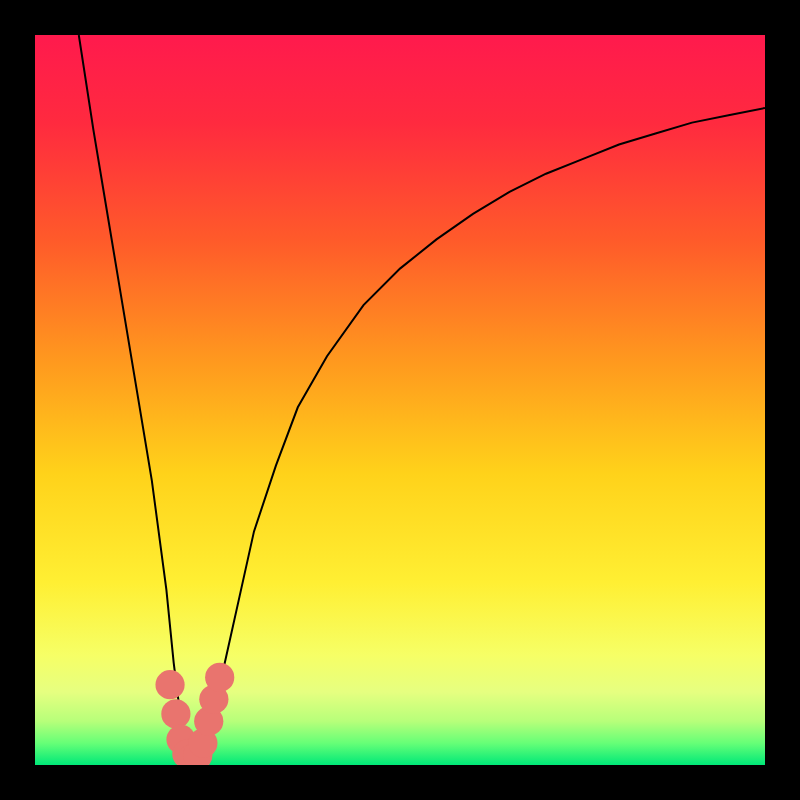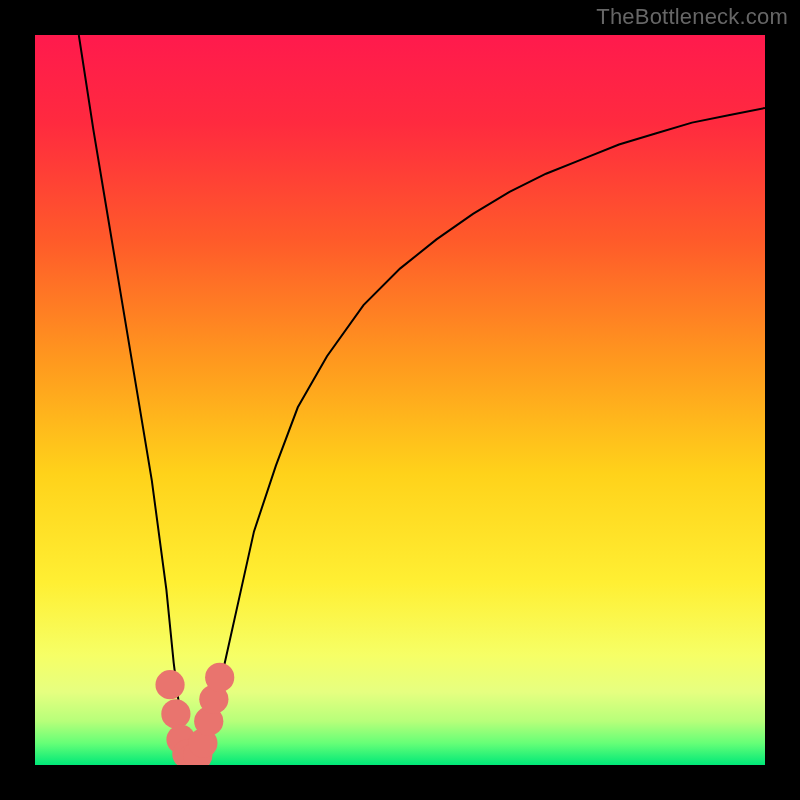--- a/index.html
+++ b/index.html
@@ -41,21 +41,20 @@
     color: #666;
     font-size: 22px;
     font-weight: 500;
     letter-spacing: 0.2px;
   }
 </style>
 </head>
 <body>
 
 <div class="frame">
-  <div class="attribution">TheBottleneck.com</div>
 
   <div class="plot-area">
     <svg class="gradient" viewBox="0 0 100 100" preserveAspectRatio="none">
       <defs>
         <linearGradient id="bg" x1="0" y1="0" x2="0" y2="1">
             <stop offset="0%" stop-color="#ff1a4d"></stop>
             <stop offset="12%" stop-color="#ff2a3f"></stop>
             <stop offset="28.000000000000004%" stop-color="#ff5a2a"></stop>
             <stop offset="45%" stop-color="#ff9a1e"></stop>
             <stop offset="60%" stop-color="#ffd21a"></stop>

